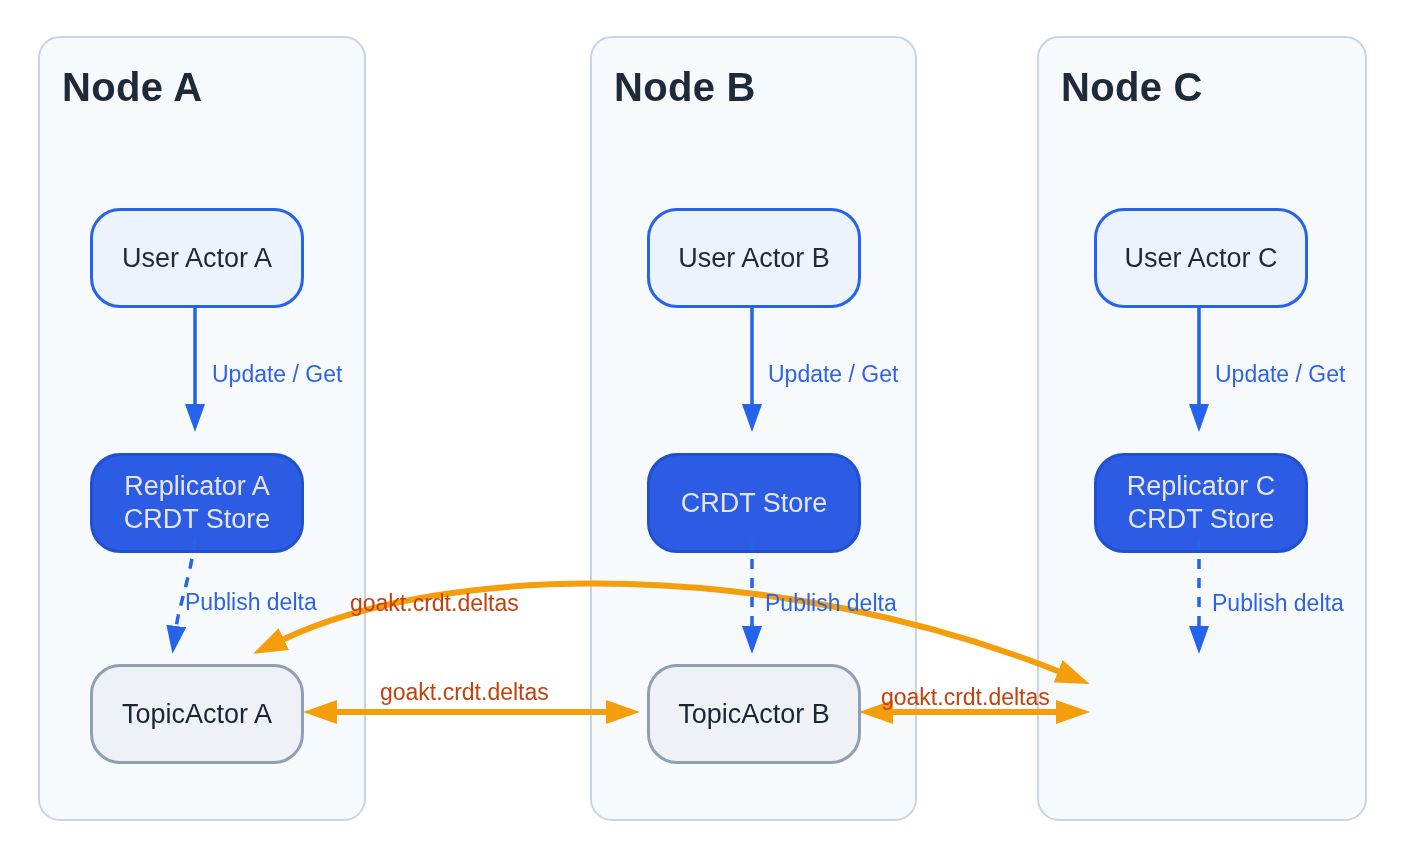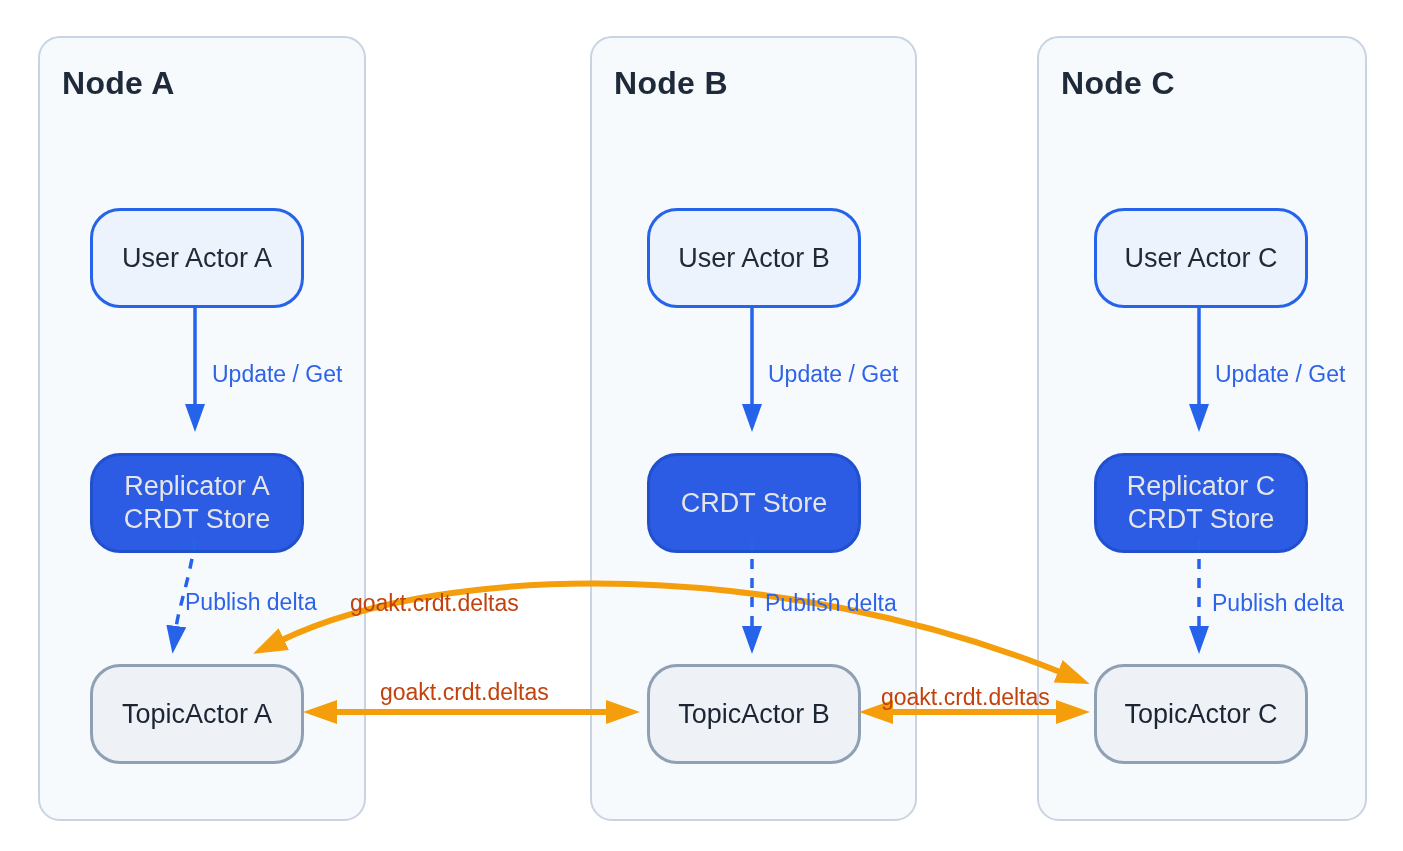--- a/index.html
+++ b/index.html
@@ -7,21 +7,21 @@
   .canvas{position:relative;width:1403px;height:851px;background:#ffffff;overflow:hidden;}
 
   .edges{position:absolute;left:0;top:0;width:1403px;height:851px;pointer-events:none;}
 
   .node{position:absolute;top:36px;height:785px;background:#f7fafc;
         border:2.5px solid #c8d4e2;border-radius:22px;box-sizing:border-box;}
   .node-a{left:38px;width:328px;}
   .node-b{left:590px;width:327px;}
   .node-c{left:1037px;width:330px;padding-left:11px;}
 
-  .node-title{position:absolute;left:22px;top:12px;font-size:32px;color:#1e2a3a;
+  .node-title{position:absolute;left:22px;top:12px;font-size:40px;color:#1e2a3a;
               letter-spacing:.3px;white-space:nowrap;margin-top:15px;}
 
   .box{position:absolute;width:214px;height:100px;border-radius:30px;
        display:flex;flex-direction:column;align-items:center;justify-content:center;
        box-sizing:border-box;font-size:27px;text-align:center;white-space:nowrap;}
   .node-a .box{left:50px;}
   .node-b .box{left:55px;}
   .node-c .box{left:55px;}
   .box.user {top:170px;background:#ecf3fc;border:3.5px solid #2563eb;color:#1f2937;}
   .box.repl {top:408px;background:#2c5be4;border:3.5px solid #2150cf;color:#e5e5e5;line-height:1.22;margin-top:7px;}
@@ -65,23 +65,20 @@
 
   <section class="node node-c">
     <h2 class="node-title">Node C</h2>
     <div class="box user">
       <span>User Actor C</span>
     </div>
     <div class="box repl">
       <span>Replicator C</span>
       <span>CRDT Store</span>
     </div>
-    <div class="box topic">
-      <span>TopicActor C</span>
-    </div>
   </section>
 
   <svg class="edges" viewBox="0 0 1403 851" xmlns="http://www.w3.org/2000/svg">
     <defs>
       <marker id="arrow-blue" markerUnits="userSpaceOnUse" markerWidth="30" markerHeight="22" refX="2" refY="10" orient="auto">
         <path d="M0,0 L28,10 L0,20 Z" fill="#2563eb"></path>
       </marker>
       <marker id="arrow-orange-end" markerUnits="userSpaceOnUse" markerWidth="36" markerHeight="26" refX="2" refY="12" orient="auto">
         <path d="M0,0 L34,12 L0,24 Z" fill="#f59e0b"></path>
       </marker>

